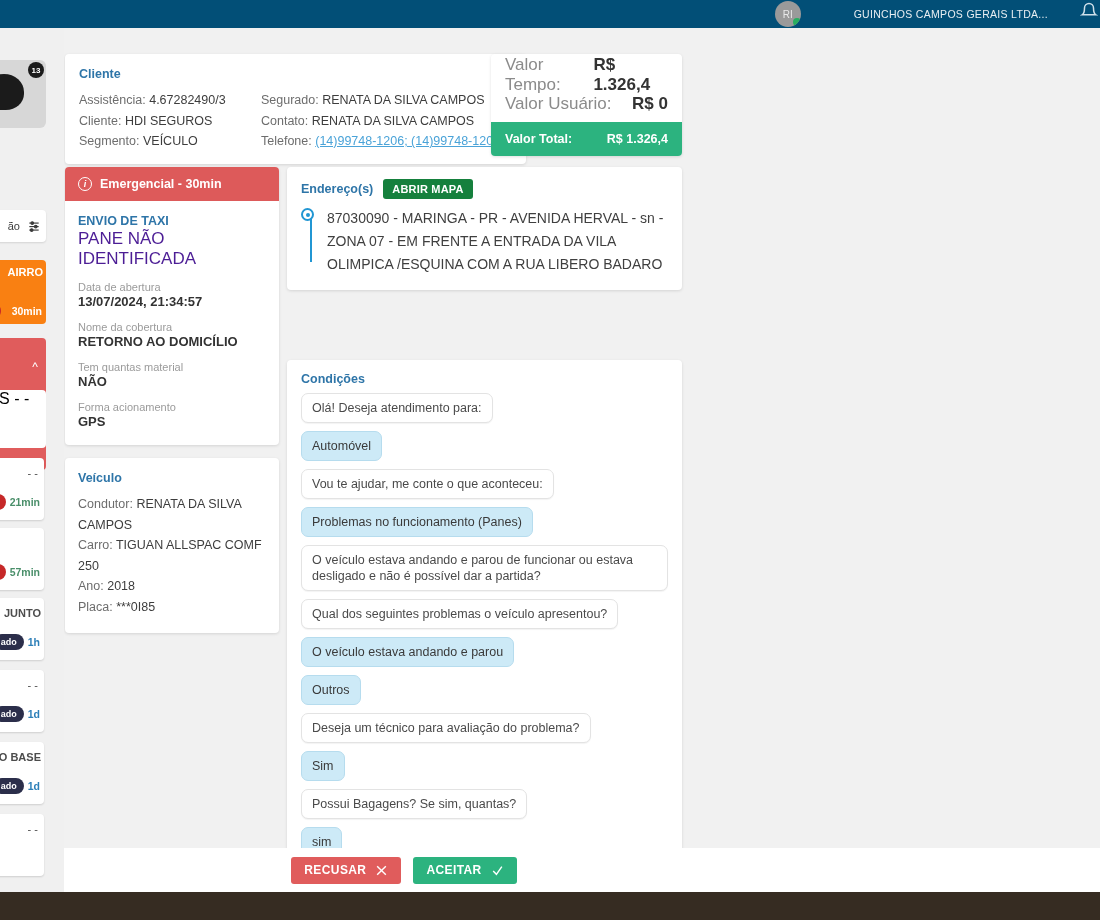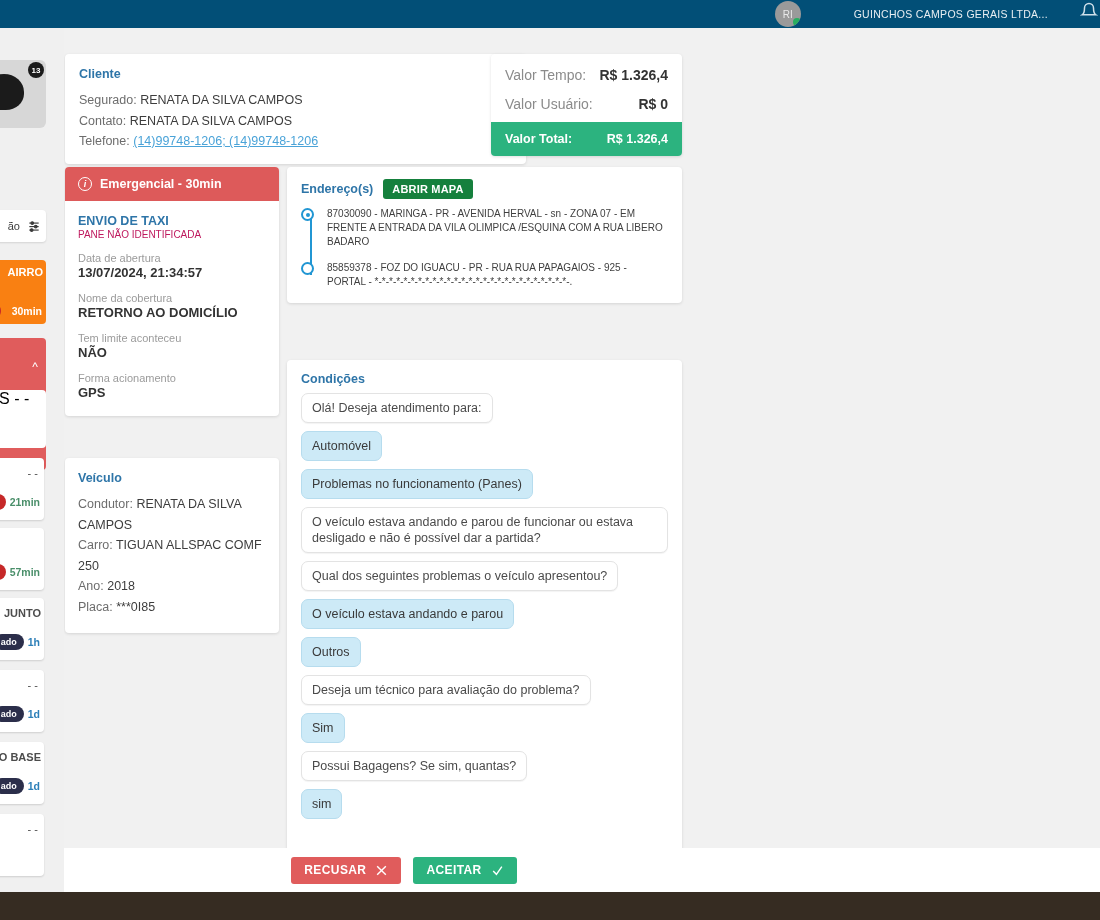--- a/index.html
+++ b/index.html
@@ -141,21 +141,21 @@
   .col-b { flex:1; }
 
   
   .values-card {
     position:absolute; left:426px; top:0; width:191px; height:102px;
     border-radius:4px; overflow:hidden; background:#ffffff;
     box-shadow:0 1px 3px rgba(0,0,0,.12);
   }
   .val-row {
     display:flex; justify-content:space-between; align-items:center;
-    padding:0 14px; height:29px; font-size:14px; color:#8b8b8b;
+    padding:0 14px; height:29px; font-size:17px; color:#8b8b8b;
   }
   .val-row .amt { color:#333333; font-weight:bold; }
   .val-row.first { margin-top:6px; }
   .val-total {
     display:flex; justify-content:space-between; align-items:center;
     padding:0 14px; height:34px; background:#2cb37f; color:#ffffff;
     font-size:12.5px; font-weight:bold; margin-top:4px;
   }
 
   
@@ -170,21 +170,21 @@
     font-size:12.5px; font-weight:bold;
   }
   .info-circle {
     width:14px; height:14px; border-radius:50%;
     border:1.4px solid #ffffff; color:#ffffff; font-size:9px;
     display:flex; align-items:center; justify-content:center;
     font-weight:bold; font-style:italic;
   }
   .svc-body { padding:13px 13px 16px 13px; }
   .svc-type { color:#2e75a8; font-size:12.5px; font-weight:bold; }
-  .svc-sub { color:#be185d; font-size:10px; margin-top:1px; }
+  .svc-sub { color:#4c1d95; font-size:17px; margin-top:1px; }
   .fld-label { color:#9b9b9b; font-size:11px; margin-top:12px; }
   .fld-value { color:#333333; font-size:13px; font-weight:bold; margin-top:1px; }
 
   
   .veh-card {
     position:absolute; left:0; top:404px; width:214px;
     padding:13px 13px 16px 13px;
   }
 
   
@@ -196,21 +196,21 @@
   .addr-head .lbl { color:#2e75a8; font-size:12.5px; font-weight:bold; }
   .btn-map {
     background:#15803d; color:#ffffff; font-size:11px; font-weight:bold;
     border:none; border-radius:3px; padding:4px 9px; letter-spacing:.2px;
     cursor:pointer;
   }
   .addr-list { position:relative; padding-left:26px; }
   .addr-line {
     position:absolute; left:9px; top:9px; bottom:14px; width:2px; background:#2196d3;
   }
-  .addr-item { position:relative; font-size:10px; color:#3f3f3f; line-height:14px; }
+  .addr-item { position:relative; font-size:14px; color:#3f3f3f; line-height:23px; }
   .addr-item + .addr-item { margin-top:12px; }
   .addr-bullet {
     position:absolute; left:-26px; top:1px; width:13px; height:13px;
     border-radius:50%; border:2px solid #2196d3; background:#ffffff;
   }
   .addr-bullet.filled::after{
     content:""; position:absolute; left:2.5px; top:2.5px;
     width:4px; height:4px; border-radius:50%; background:#2196d3;
   }
 
@@ -353,20 +353,34 @@
     </div>
   </div>
 
   <div class="modal">
     <div class="modal-body">
       <div class="grid">
 
         <div class="card client-card">
           <div class="card-title">Cliente</div>
           <div class="client-cols">
+            <div class="col-a">
+              <div class="kv">
+                <span>Assistência:</span>
+                <b>4.67282490/3</b>
+              </div>
+              <div class="kv">
+                <span>Cliente:</span>
+                <b>HDI SEGUROS</b>
+              </div>
+              <div class="kv">
+                <span>Segmento:</span>
+                <b>VEÍCULO</b>
+              </div>
+            </div>
             <div class="col-b">
               <div class="kv">
                 <span>Segurado:</span>
                 <b>RENATA DA SILVA CAMPOS</b>
               </div>
               <div class="kv">
                 <span>Contato:</span>
                 <b>RENATA DA SILVA CAMPOS</b>
               </div>
               <div class="kv">
@@ -400,21 +414,21 @@
           <div class="svc-body">
             <div class="svc-type">ENVIO DE TAXI</div>
             <div class="svc-sub">PANE NÃO IDENTIFICADA</div>
 
             <div class="fld-label">Data de abertura</div>
             <div class="fld-value">13/07/2024, 21:34:57</div>
 
             <div class="fld-label">Nome da cobertura</div>
             <div class="fld-value">RETORNO AO DOMICÍLIO</div>
 
-            <div class="fld-label">Tem limite aconteceu</div>
+            <div class="fld-label">Tem quantas material</div>
             <div class="fld-value">NÃO</div>
 
             <div class="fld-label">Forma acionamento</div>
             <div class="fld-value">GPS</div>
           </div>
         </div>
 
         <div class="card veh-card">
           <div class="card-title">Veículo</div>
           <div class="kv">
@@ -439,32 +453,29 @@
           <div class="addr-head">
             <span class="lbl">Endereço(s)</span>
             <button class="btn-map">ABRIR MAPA</button>
           </div>
           <div class="addr-list">
             <div class="addr-line"></div>
             <div class="addr-item">
               <span class="addr-bullet filled"></span>
               <span>87030090 - MARINGA - PR - AVENIDA HERVAL - sn - ZONA 07 - EM FRENTE A ENTRADA DA VILA OLIMPICA /ESQUINA COM A RUA LIBERO BADARO</span>
             </div>
-            <div class="addr-item">
-              <span class="addr-bullet"></span>
-              <span>85859378 - FOZ DO IGUACU - PR - RUA RUA PAPAGAIOS - 925 - PORTAL - *-*-*-*-*-*-*-*-*-*-*-*-*-*-*-*-*-*-*-*-*-*-*-*-*-*-*-.</span>
-            </div>
           </div>
         </div>
 
         <div class="card cond-card">
           <div class="cond-title">Condições</div>
           <div class="bubbles">
             <div class="bub q">Olá! Deseja atendimento para:</div>
             <div class="bub a">Automóvel</div>
+            <div class="bub q">Vou te ajudar, me conte o que aconteceu:</div>
             <div class="bub a">Problemas no funcionamento (Panes)</div>
             <div class="bub q">O veículo estava andando e parou de funcionar ou estava desligado e não é possível dar a partida?</div>
             <div class="bub q">Qual dos seguintes problemas o veículo apresentou?</div>
             <div class="bub a">O veículo estava andando e parou</div>
             <div class="bub a">Outros</div>
             <div class="bub q">Deseja um técnico para avaliação do problema?</div>
             <div class="bub a">Sim</div>
             <div class="bub q">Possui Bagagens? Se sim, quantas?</div>
             <div class="bub a">sim</div>
 

